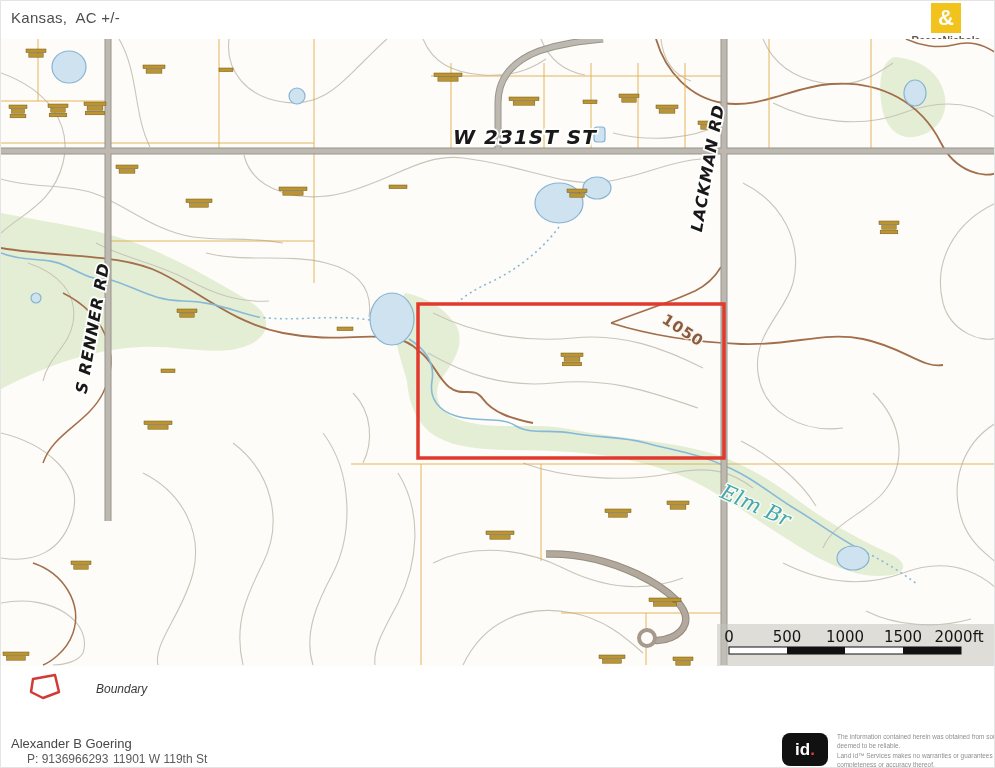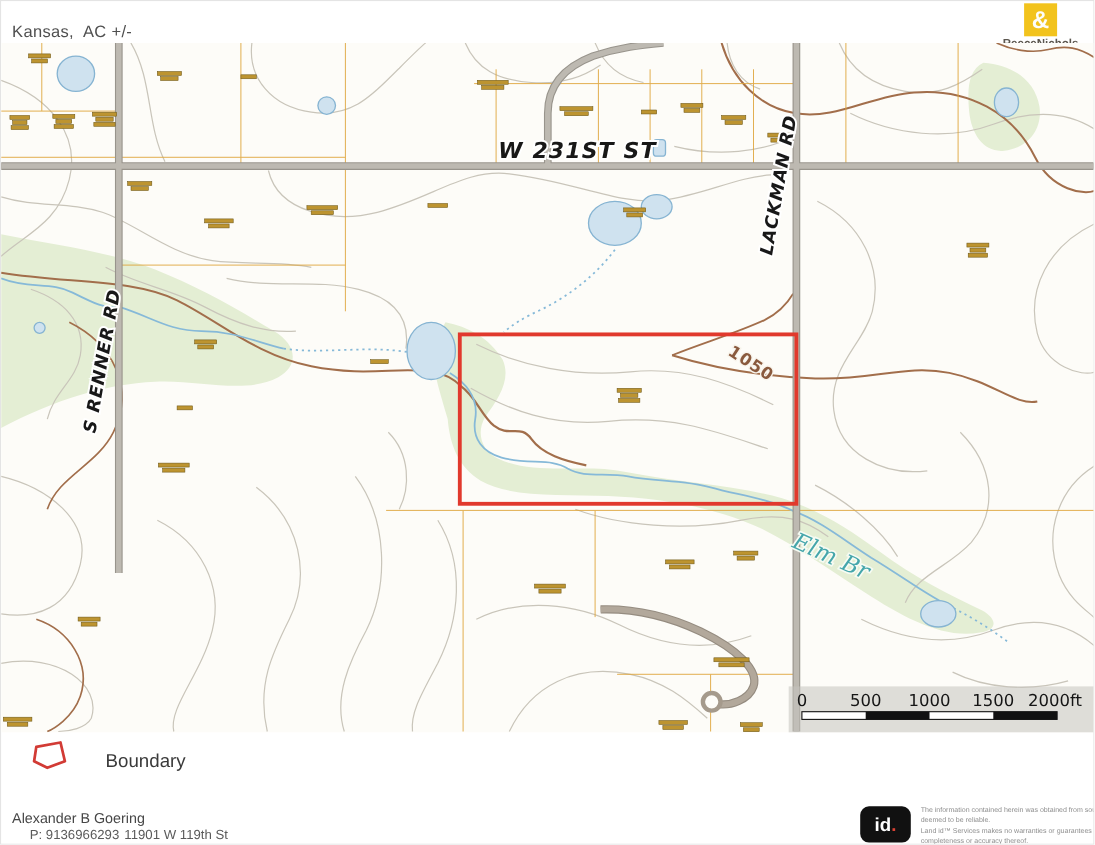--- a/index.html
+++ b/index.html
@@ -3,33 +3,33 @@
 <meta charset="utf-8">
 <style>
   html,body { margin:0; padding:0; background:#fff; }
   .page {
     position:relative; width:995px; height:768px; background:#ffffff;
     font-family:"Liberation Sans", sans-serif; overflow:hidden;
     border:1px solid #e4e4e4; box-sizing:border-box;
   }
   .map-title {
     position:absolute; left:10px; top:8px; font-size:15px; color:#4f4f4f;
-    white-space:pre; letter-spacing:.3px;margin-top:12px;
+    white-space:pre; letter-spacing:.3px;
   }
   .brand { position:absolute; right:10px; top:2px; width:76px; text-align:center; }
   .brand-mark {
     width:30px; height:30px; background:#f2c31d; margin:0 auto;
     color:#fdfdfb; font-weight:bold; font-size:22px; line-height:30px; text-align:center;
   }
   .brand-name { font-size:10.5px; font-weight:bold; color:#5c574f; margin-top:1px; white-space:nowrap; }
   .brand-tagline { font-size:4.5px; color:#a9a39a; letter-spacing:1.5px; }
   svg.mapcanvas { position:absolute; left:0; top:0; }
   .legend-row { position:absolute; left:26px; top:670px; height:30px; }
   .legend-icon { position:absolute; left:0; top:0; }
-  .legend-label { position:absolute; left:69px; top:11px; font-size:17px; color:#3a3a3a; }
+  .legend-label { position:absolute; left:69px; top:11px; font-size:12px; color:#3a3a3a;font-style:italic; }
   .footer-name { position:absolute; left:10px; top:735px; font-size:13px; font-weight:normal; color:#474747; }
   .footer-phone { position:absolute; left:10px; top:751px; font-size:12px; color:#5a5a5a;margin-left:16px; }
   .footer-address { position:absolute; left:112px; top:751px; font-size:12px; color:#5a5a5a; }
   .id-logo {
     position:absolute; left:781px; top:732px; width:46px; height:33px; background:#111111;
     border-radius:8px; color:#ffffff; font-weight:bold; font-size:17px;
     text-align:center; line-height:33px;
   }
   .id-logo .dot { color:#d94234; }
   .disclaimer {

